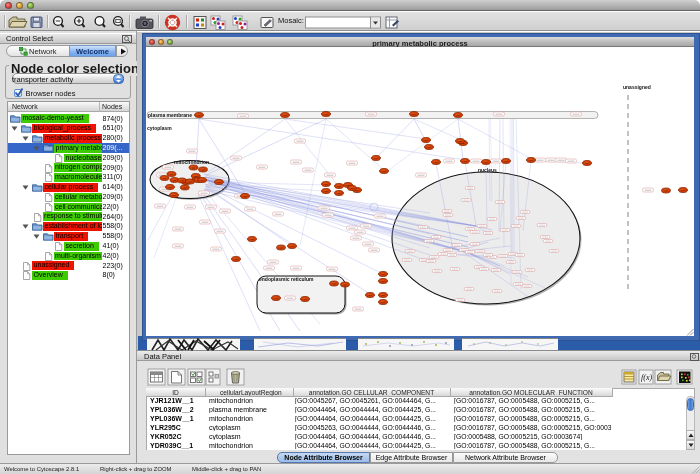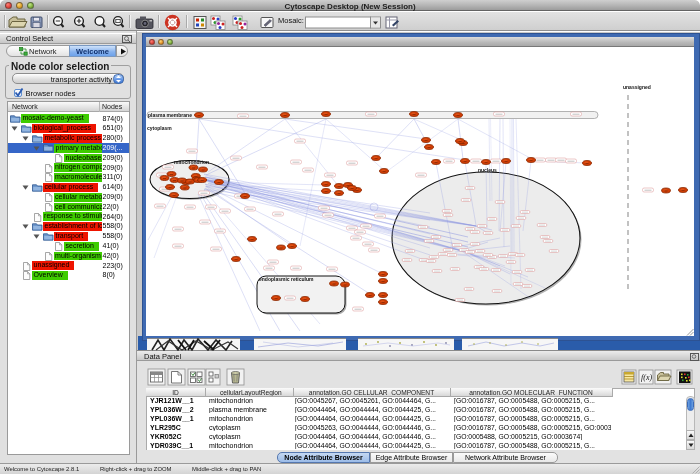--- a/index.html
+++ b/index.html
@@ -5,21 +5,20 @@
   body { width:700px; height:474px; font-family:"Liberation Sans", sans-serif; overflow:hidden; background:#fff; }
   #app { position:relative; width:700px; height:474px; overflow:hidden; border-radius:5px 5px 0 0; }
   .abs { position:absolute; }
 </style></head><body>
 <div id="app">
 
 <div class="abs" style="left:0;top:0;width:700px;height:11px;background:linear-gradient(#cfcfcf,#b4b4b4 55%,#9c9c9c);border-bottom:1px solid #636363;border-radius:5px 5px 0 0;"></div>
 <div class="abs" style="left:4.5px;top:2px;width:7px;height:7px;border-radius:50%;background:radial-gradient(circle at 35% 30%, #ff7d74, #d93b31 70%);border:0.5px solid rgba(60,60,60,.6);"></div>
 <div class="abs" style="left:15.5px;top:2px;width:7px;height:7px;border-radius:50%;background:radial-gradient(circle at 35% 30%, #ffd87a, #d8981f 70%);border:0.5px solid rgba(60,60,60,.6);"></div>
 <div class="abs" style="left:26.5px;top:2px;width:7px;height:7px;border-radius:50%;background:radial-gradient(circle at 35% 30%, #c4e88a, #77a832 70%);border:0.5px solid rgba(60,60,60,.6);"></div>
-<div class="abs" style="left:0;top:1.5px;width:700px;text-align:center;font-size:8px;font-weight:bold;color:#1c1c1c;">Cytoscape Desktop (New Session)</div>
 <div class="abs" style="left:0;top:12px;width:700px;height:19px;background:linear-gradient(#e2e2e2,#cfcfcf);border-bottom:1px solid #8e8e8e;"></div>
 <svg class="abs" style="left:0;top:12px" width="700" height="19" viewBox="0 0 700 19">
       <line x1="4.5" y1="3" x2="4.5" y2="16" stroke="#aaa" stroke-width="1"></line>
       <line x1="5.5" y1="3" x2="5.5" y2="16" stroke="#f2f2f2" stroke-width="1"></line>
       <line x1="47.5" y1="3" x2="47.5" y2="16" stroke="#aaa" stroke-width="1"></line>
       <line x1="48.5" y1="3" x2="48.5" y2="16" stroke="#f2f2f2" stroke-width="1"></line>
       <line x1="129.5" y1="3" x2="129.5" y2="16" stroke="#aaa" stroke-width="1"></line>
       <line x1="130.5" y1="3" x2="130.5" y2="16" stroke="#f2f2f2" stroke-width="1"></line>
       <line x1="158.5" y1="3" x2="158.5" y2="16" stroke="#aaa" stroke-width="1"></line>
       <line x1="159.5" y1="3" x2="159.5" y2="16" stroke="#f2f2f2" stroke-width="1"></line>
@@ -99,23 +98,23 @@
       <rect x="5" y="5" width="3.2" height="3.2" fill="#3fae3f" stroke="#1c7a1c" stroke-width="0.7"></rect>
       <path d="M4 2 L7 2 L7 4.5 M5 7 L2 7 L2 4.5" fill="none" stroke="#2a8a2a" stroke-width="0.8"></path>
     </svg>
 <div class="abs" style="left:29px;top:47px;font-size:7.5px;color:#222;">Network</div>
 <div class="abs" style="left:69px;top:47px;width:47px;text-align:center;font-size:7.5px;font-weight:bold;color:#10316e;">Welcome</div>
 <div class="abs" style="left:116px;top:45px;width:12px;height:12px;border-left:1px solid #9a9a9a;"></div>
 <svg class="abs" style="left:119.5px;top:48px" width="7" height="7">
       <path d="M1 0.5 L6 3.5 L1 6.5 Z" fill="#111"></path>
     </svg>
 <div class="abs" style="left:5px;top:65px;width:126px;height:34px;border:1px solid #9f9f9f;border-radius:3px;"></div>
-<div class="abs" style="left:9px;top:61px;font-size:10px;font-weight:bold;color:#1a1a1a;background:#e0e0e0;padding:0 2px;">Node color selection</div>
+<div class="abs" style="left:9px;top:61px;font-size:13px;font-weight:bold;color:#1a1a1a;background:#e0e0e0;padding:0 2px;">Node color selection</div>
 <div class="abs" style="left:12px;top:73px;width:112px;height:11px;background:linear-gradient(#ffffff,#dedede 60%,#cfcfcf);border:1px solid #8e8e8e;border-radius:5px;"></div>
-<div class="abs" style="left:12px;top:74.5px;width:100px;text-align:right;font-size:7.5px;color:#111;">transporter activity</div>
+<div class="abs" style="left:12px;top:74.5px;width:100px;text-align:left;font-size:7.5px;color:#111;">transporter activity</div>
 <div class="abs" style="left:112.5px;top:73.5px;width:11px;height:10px;background:linear-gradient(#b8d4fa,#5d92e4 60%,#4a7fd4);border:1px solid #3a68b0;border-radius:4.5px;"></div>
 <svg class="abs" style="left:114.5px;top:74.5px" width="7" height="8">
       <path d="M1 3 L3.5 0.5 L6 3 Z" fill="#fff"></path>
       <path d="M1 5 L3.5 7.5 L6 5 Z" fill="#fff"></path>
     </svg>
 <div class="abs" style="left:13.5px;top:88.5px;width:8.5px;height:8.5px;background:linear-gradient(#fff,#dce8fa);border:1.3px solid #5e8ed0;border-radius:2px;"></div>
 <svg class="abs" style="left:14px;top:86.5px" width="11" height="11">
       <path d="M1.5 5.5 L4 8.5 L8.5 1.5" fill="none" stroke="#2a5ab0" stroke-width="1.8"></path>
     </svg>
 <div class="abs" style="left:25.5px;top:88.5px;font-size:7.5px;color:#111;">Browser nodes</div>
@@ -276,20 +275,21 @@
 <div class="abs" style="left:138px;top:341px;width:9px;height:9px;background:#2a5caa;z-index:4;"></div>
 <div class="abs" style="left:240px;top:341px;width:14px;height:9px;background:#2a5caa;z-index:4;"></div>
 <div class="abs" style="left:346px;top:341px;width:12px;height:9px;background:#2a5caa;z-index:4;"></div>
 <div class="abs" style="left:454px;top:341px;width:8px;height:9px;background:#2a5caa;z-index:4;"></div>
 <div class="abs" style="left:558px;top:341px;width:142px;height:9px;background:#2a5caa;z-index:4;"></div>
 <div class="abs" style="left:142px;top:33px;width:558px;height:308px;background:#3f6ab2;box-shadow:inset 0 0 0 1px #2d5292;"></div>
 <div class="abs" style="left:146px;top:37px;width:548px;height:10px;background:linear-gradient(#dcdcdc,#b8b8b8 60%,#a8a8a8);border-bottom:1px solid #787878;"></div>
 <div class="abs" style="left:148.8px;top:38.6px;width:6.4px;height:6.4px;border-radius:50%;background:radial-gradient(circle at 35% 30%, #ff7d74, #d93b31 70%);border:0.5px solid rgba(60,60,60,.55);"></div>
 <div class="abs" style="left:157.8px;top:38.6px;width:6.4px;height:6.4px;border-radius:50%;background:radial-gradient(circle at 35% 30%, #ffd87a, #e08a1f 70%);border:0.5px solid rgba(60,60,60,.55);"></div>
 <div class="abs" style="left:166.8px;top:38.6px;width:6.4px;height:6.4px;border-radius:50%;background:radial-gradient(circle at 35% 30%, #c4e88a, #77a832 70%);border:0.5px solid rgba(60,60,60,.55);"></div>
+<div class="abs" style="left:146px;top:38.5px;width:548px;text-align:center;font-size:7.5px;font-weight:bold;color:#1c1c1c;">primary metabolic process</div>
 <div class="abs" style="left:146px;top:47px;width:548px;height:289px;background:#fff;"></div>
 <svg class="abs" style="left:146px;top:47px" width="548" height="289" viewBox="0 0 548 289">
       <rect x="1" y="64.5" width="451" height="7" rx="3.5" fill="#f1f1f1" stroke="#a0a0a0" stroke-width="0.8"></rect>
       <ellipse cx="341.5" cy="192.5" rx="94" ry="66" fill="#555" opacity="0.45"></ellipse>
       <ellipse cx="340" cy="191" rx="94" ry="66" fill="#ececec" stroke="#111" stroke-width="1.1"></ellipse>
       <ellipse cx="44.5" cy="134" rx="39.5" ry="19" fill="#555" opacity="0.45"></ellipse>
       <ellipse cx="43.5" cy="132.5" rx="39.5" ry="19" fill="#efefef" stroke="#111" stroke-width="1.1"></ellipse>
       <line x1="482" y1="48" x2="482" y2="245" stroke="#999" stroke-width="1.2" stroke-dasharray="5,4"></line>
       <line x1="58" y1="127" x2="330" y2="179" stroke="#8a93e0" stroke-width="0.7" opacity="0.42"></line>
       <line x1="58" y1="127.5" x2="320" y2="205" stroke="#8a93e0" stroke-width="0.7" opacity="0.42"></line>

